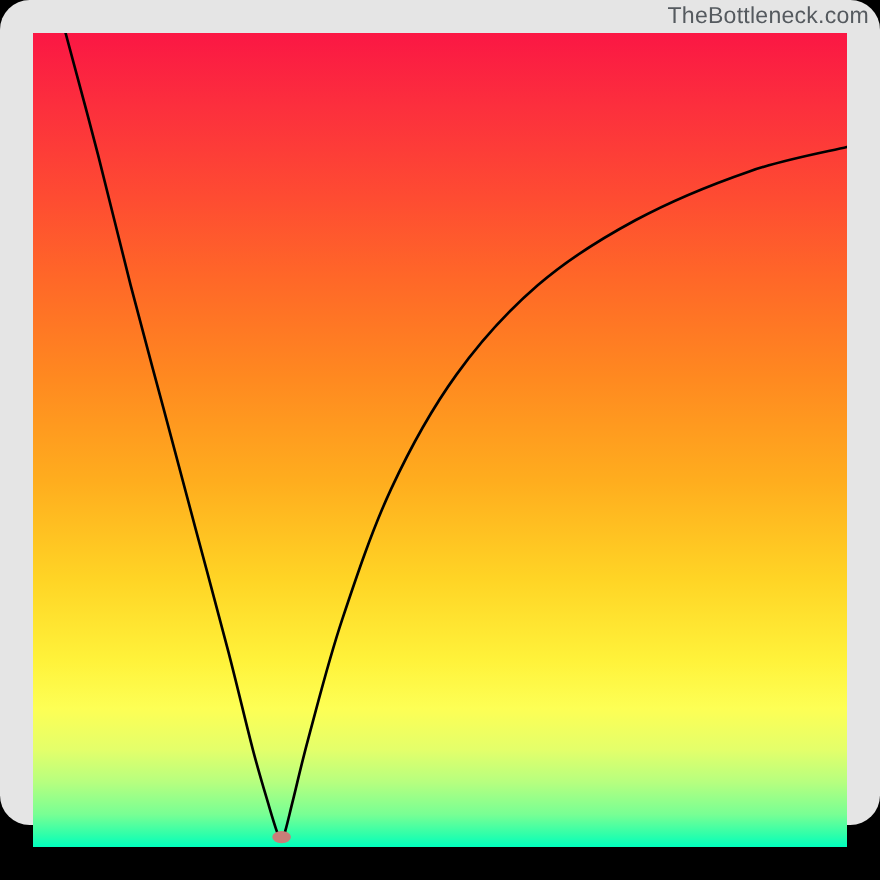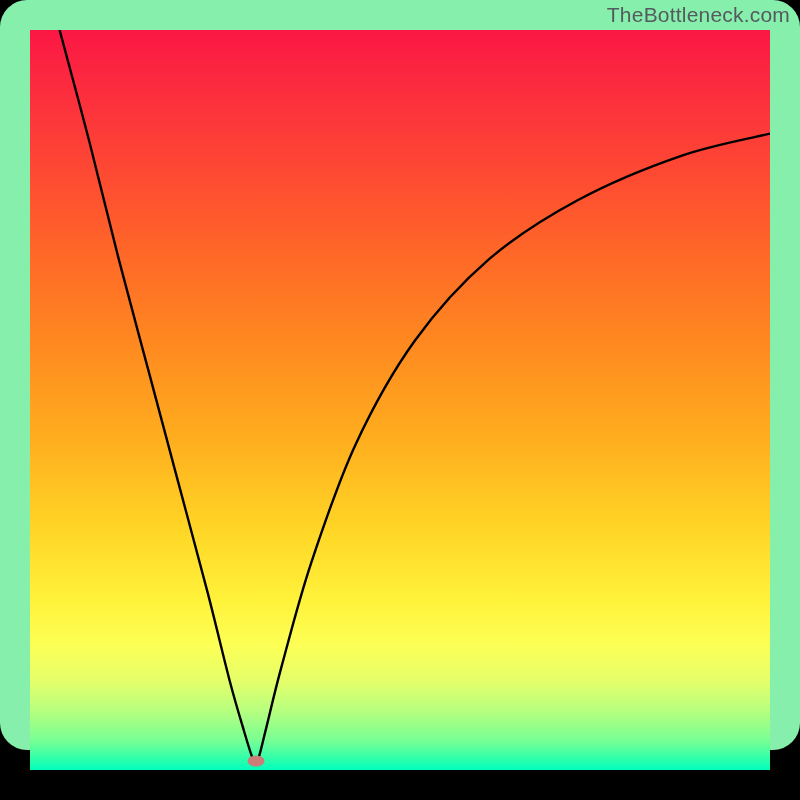--- a/index.html
+++ b/index.html
@@ -8,21 +8,21 @@
     width: 800px;
     height: 800px;
     overflow: hidden;
     background: #000;
     font-family: Arial, Helvetica, sans-serif;
   }
   .frame {
     position: relative;
     width: 800px;
     height: 750px;
-    background: #86efac;
+    background: #e5e5e5;
     border-radius: 27px;
   }
   .watermark {
     position: absolute;
     top: 3px;
     right: 10px;
     color: #555a5f;
     font-size: 21px;
     font-weight: 500;
     letter-spacing: 0.2px;

